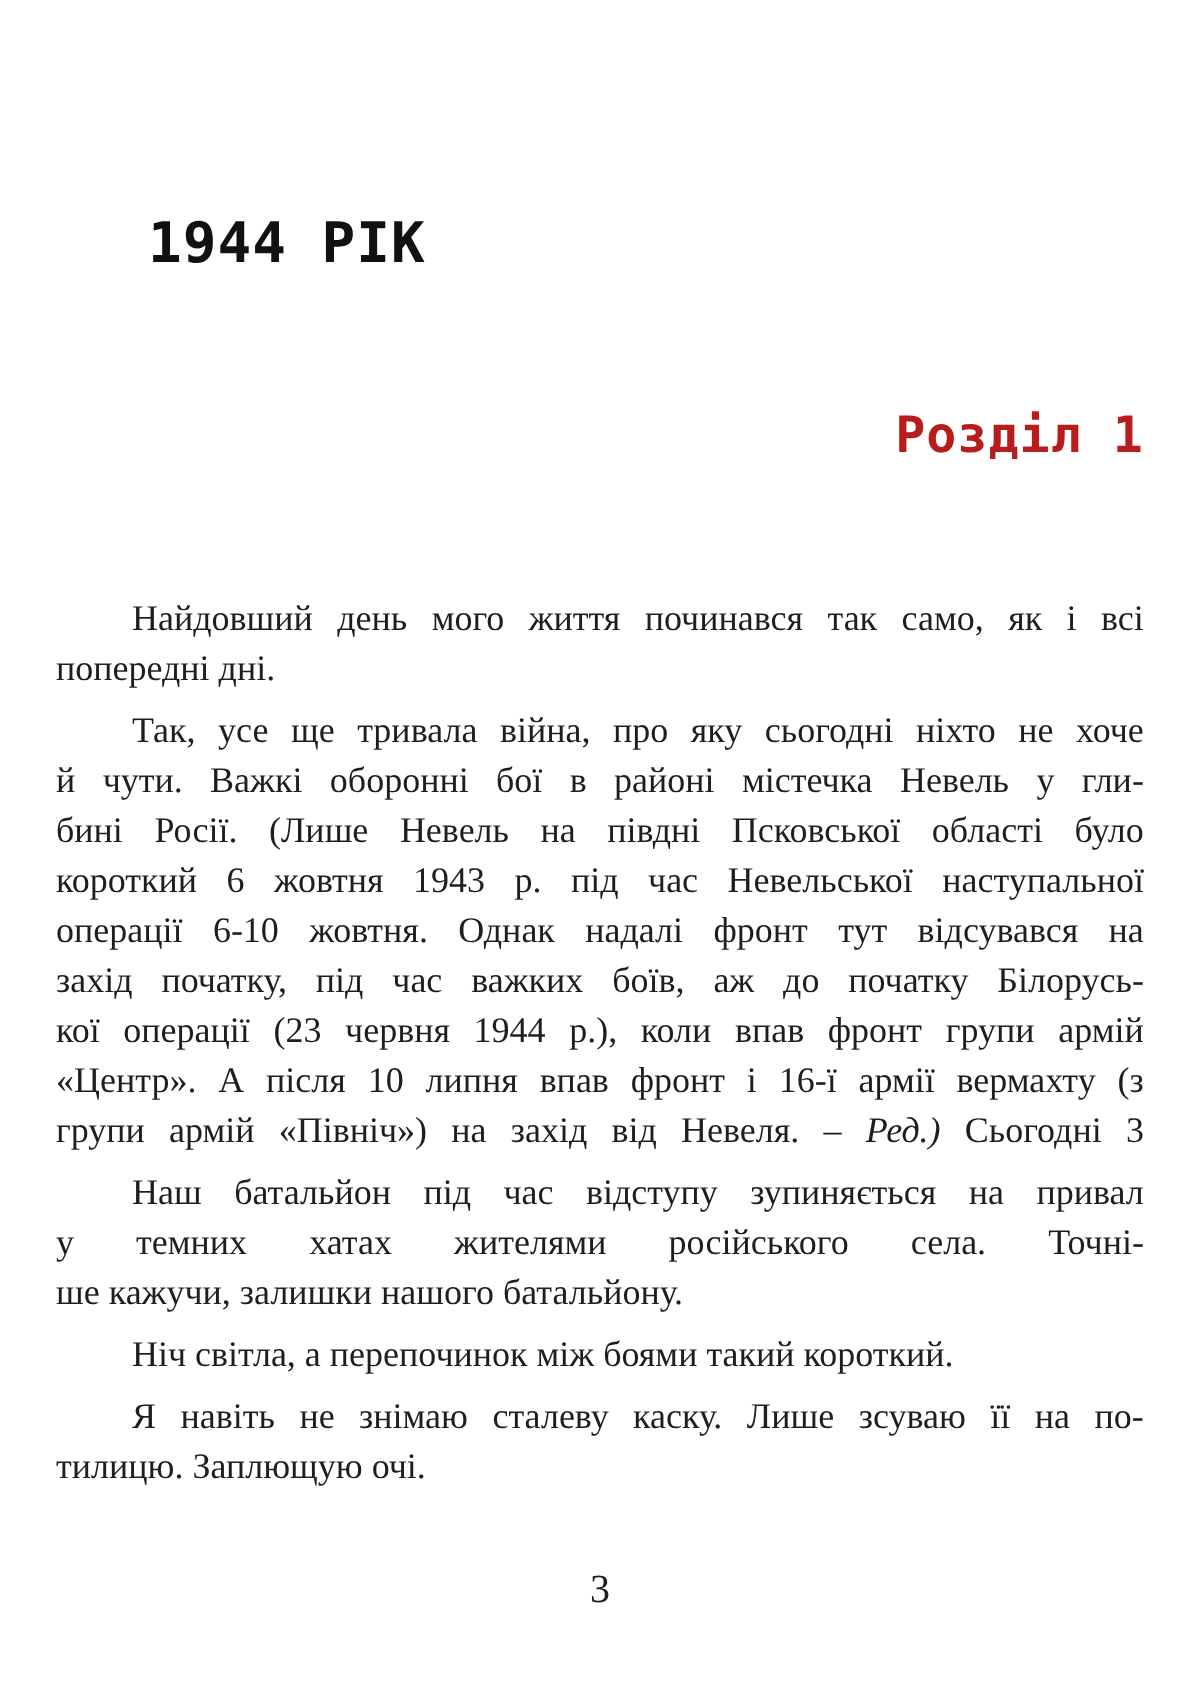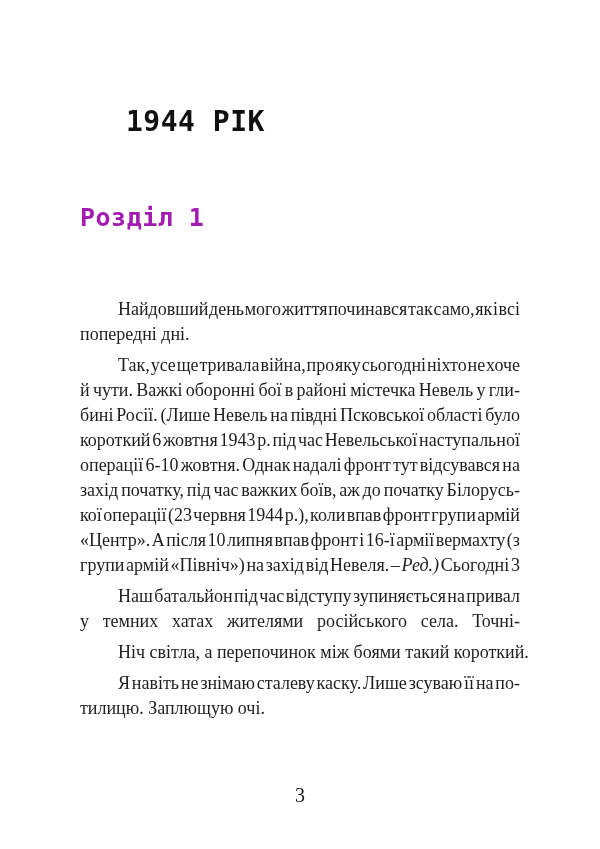--- a/index.html
+++ b/index.html
@@ -3,45 +3,45 @@
 <meta charset="utf-8">
 <style>
   html, body { margin: 0; padding: 0; background: #e8e8e8; }
   .page {
     position: relative;
     width: 600px;
     height: 849px;
     margin: 0 auto;
     background: #ffffff;
     box-sizing: border-box;
-    padding: 0 80px;
+    padding: 0 28px;
     overflow: hidden;
     font-family: "Liberation Serif", serif;
     color: #1e1e1e;
   }
   .kicker {
     margin-top: 108px;
     margin-left: 46px;
     font-family: "DejaVu Sans Mono", monospace;
     font-weight: bold;
     font-size: 28px;
     line-height: 28px;
     letter-spacing: 0.5px;
     color: #111;
     white-space: nowrap;
   }
   .chapter-title {
     margin-top: 69px;
-    text-align: left;
+    text-align: right;
     font-family: "DejaVu Sans Mono", monospace;
     font-weight: bold;
     font-size: 25px;
     line-height: 26px;
     letter-spacing: 0.5px;
-    color: #a21caf;
+    color: #b91c1c;
   }
   .body-text {
     margin-top: 66px;
     font-size: 18px;
   }
   .para + .para { margin-top: 6px; }
   .line {
     display: flex;
     justify-content: space-between;
     height: 25px;
@@ -220,20 +220,21 @@
         </div>
         <div class="line">
           <span>у</span>
           <span>темних</span>
           <span>хатах</span>
           <span>жителями</span>
           <span>російського</span>
           <span>села.</span>
           <span>Точні-</span>
         </div>
+        <div class="line last"><span>ше кажучи, залишки нашого батальйону.</span></div>
       </div>
       <div class="para">
         <div class="line first last"><span>Ніч світла, а перепочинок між боями такий короткий.</span></div>
       </div>
       <div class="para">
         <div class="line first">
           <span>Я</span>
           <span>навіть</span>
           <span>не</span>
           <span>знімаю</span>

